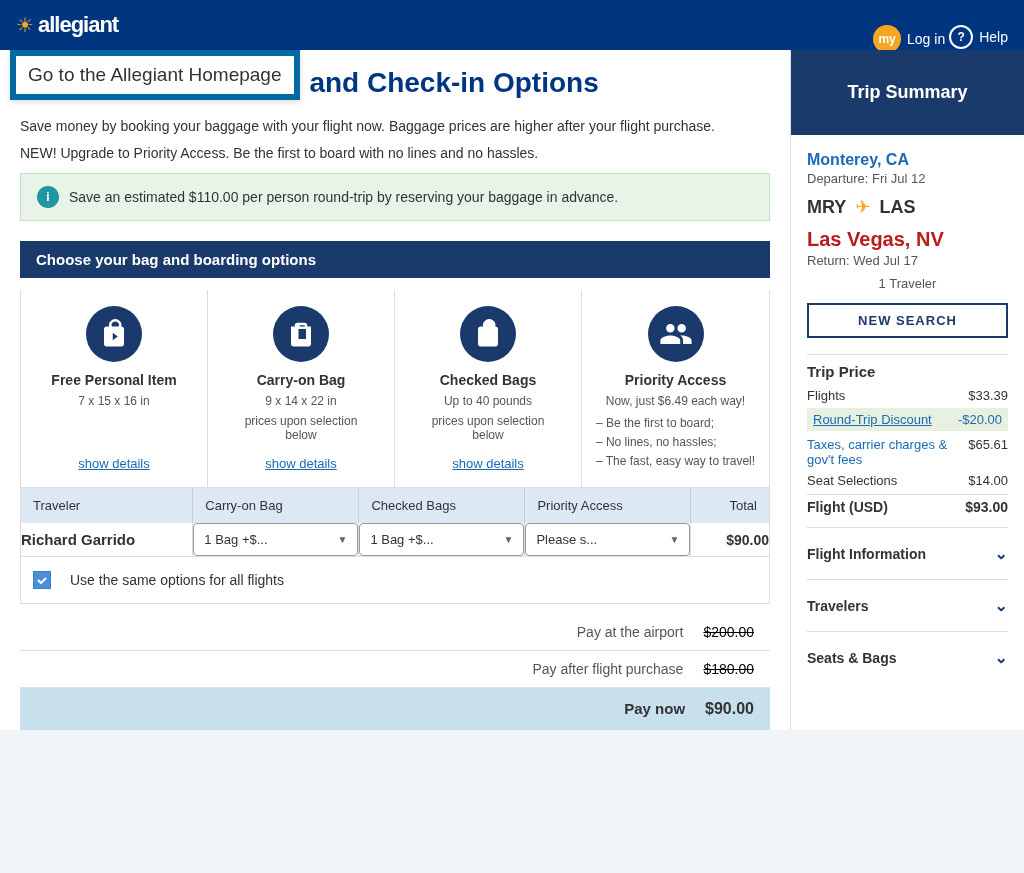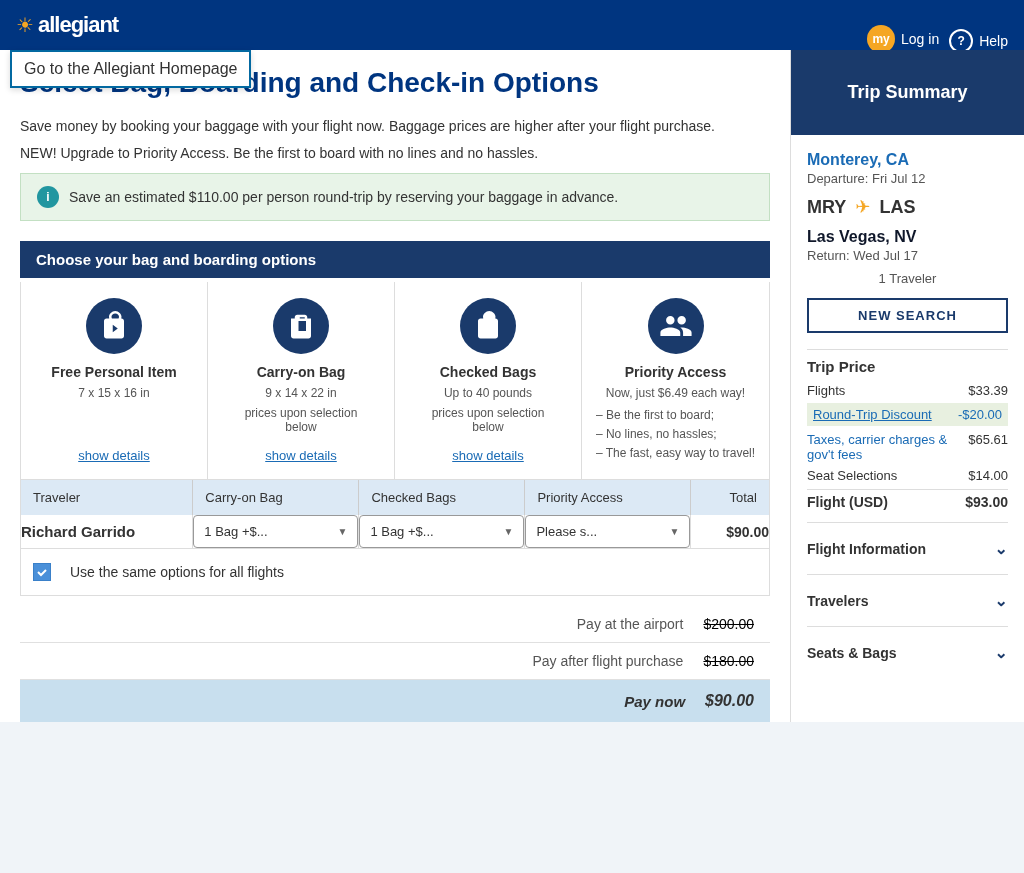--- a/index.html
+++ b/index.html
@@ -24,22 +24,22 @@
       font-weight: bold;
       letter-spacing: -1px;
     }
     .logo-sun {
       color: #f5a623;
       font-size: 20px;
       margin-right: 4px;
     }
     .header-right {
       display: flex;
-      align-items: flex-end;
-      gap: 10px;
+      align-items: flex-start;
+      gap: 4px;
       margin-top: 27px;
     }
     .header-btn {
       color: white;
       background: none;
       border: none;
       cursor: pointer;
       font-size: 14px;
       display: flex;
       align-items: center;
@@ -70,23 +70,23 @@
       font-size: 12px;
       font-weight: bold;
     }
 
     
     .homepage-tooltip {
       position: absolute;
       top: 50px;
       left: 10px;
       background: white;
-      border: 2px solid #0369a1;
+      border: 6px solid #0369a1;
       padding: 8px 12px;
-      font-size: 16px;
+      font-size: 19px;
       color: #333;
       z-index: 100;
       box-shadow: 0 2px 6px rgba(0,0,0,0.15);
       white-space: nowrap;
     }
 
     
     .page-layout {
       display: flex;
       gap: 0;
@@ -146,21 +146,21 @@
       flex-shrink: 0;
     }
 
     
     .options-header {
       background: #1a3a6b;
       color: white;
       padding: 10px 16px;
       font-size: 15px;
       font-weight: bold;
-      margin-bottom: 4px;
+      margin-bottom: 12px;
     }
 
     .options-grid {
       display: grid;
       grid-template-columns: 1fr 1fr 1fr 1fr;
       border: 1px solid #ddd;
       border-top: none;
     }
 
     .option-cell {
@@ -317,24 +317,22 @@
     }
     .price-row-value {
       font-size: 14px;
       color: #000000;
       text-decoration: line-through;
     }
     .pay-now-row {
       background: #c8dfee;
       display: flex;
       justify-content: flex-end;
-      align-items: center;
       padding: 12px 16px;
       gap: 20px;
-      font-style: italic;
     }
     .pay-now-label {
       font-size: 15px;
       font-weight: bold;
       color: #333;
     }
     .pay-now-value {
       font-size: 16px;
       font-weight: bold;
       color: #333;
@@ -381,22 +379,22 @@
     .airport-code {
       font-size: 18px;
       font-weight: bold;
       color: #333;
     }
     .plane-icon {
       color: #f5a623;
       font-size: 18px;
     }
     .return-destination {
-      color: #0f172a;
-      font-size: 16px;
+      color: #b91c1c;
+      font-size: 20px;
       font-weight: bold;
       margin-bottom: 2px;
     }
     .return-info {
       font-size: 13px;
       color: #555;
       margin-bottom: 8px;
     }
     .traveler-count {
       font-size: 13px;

